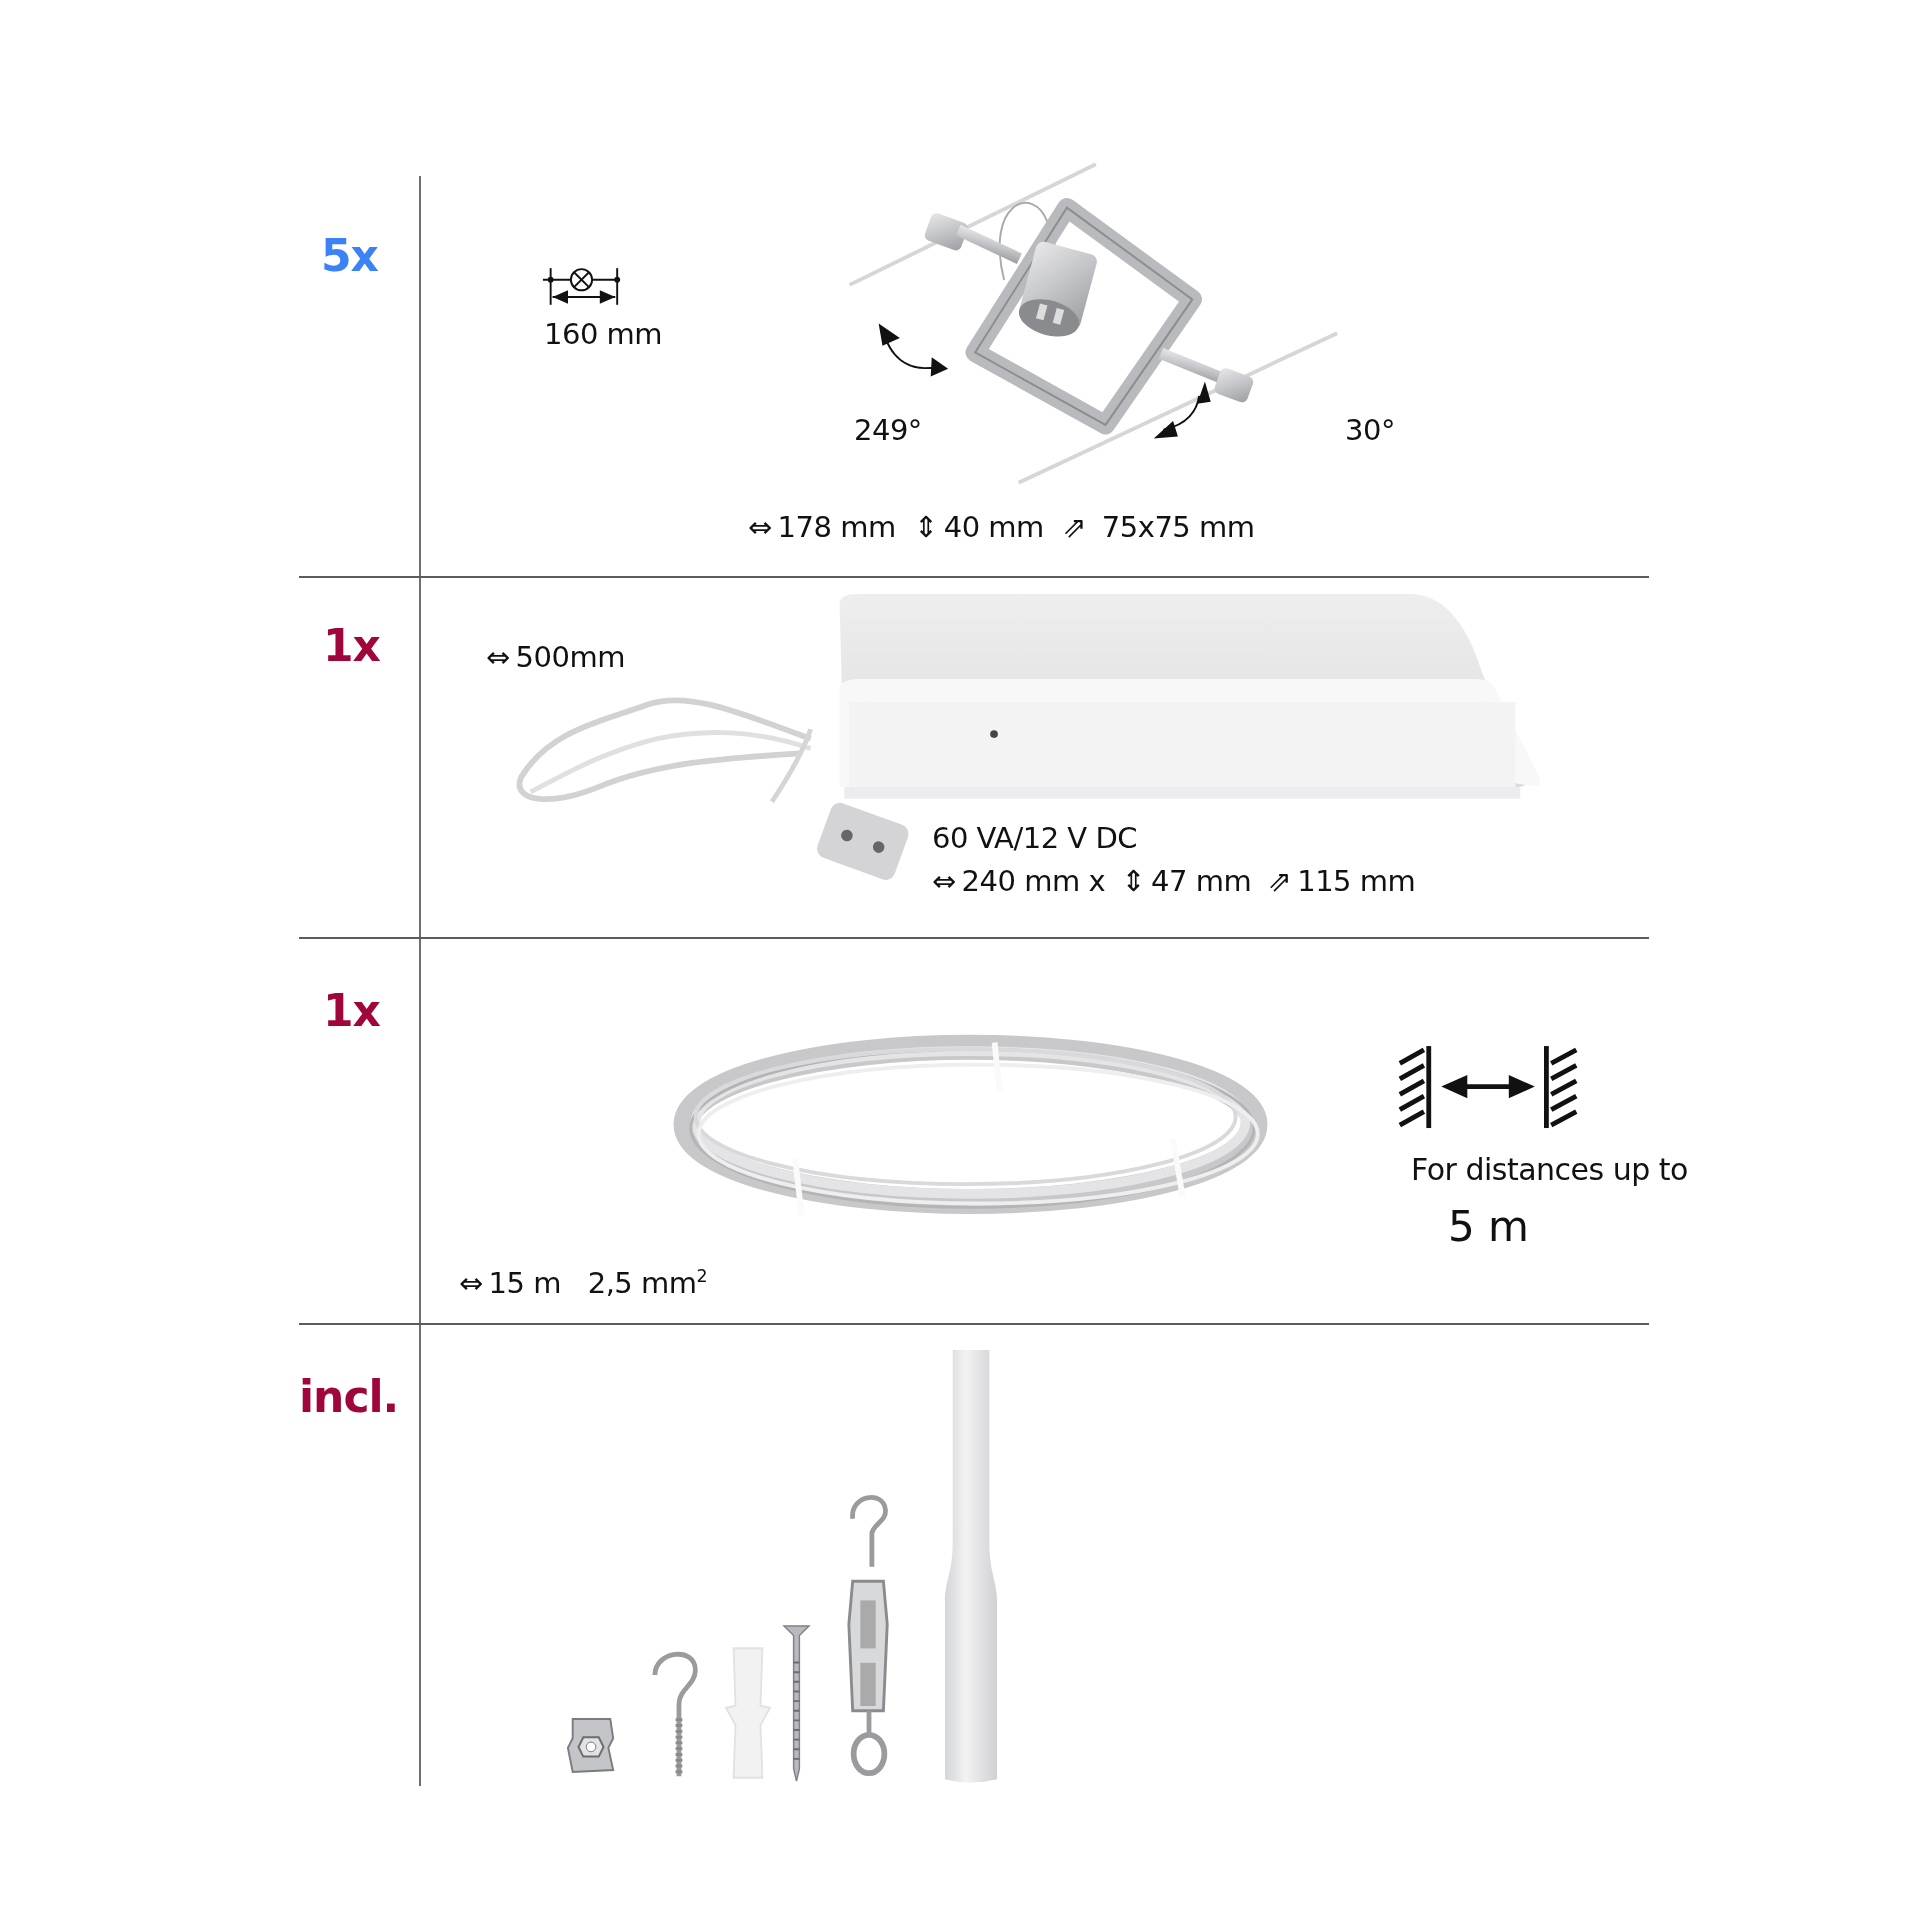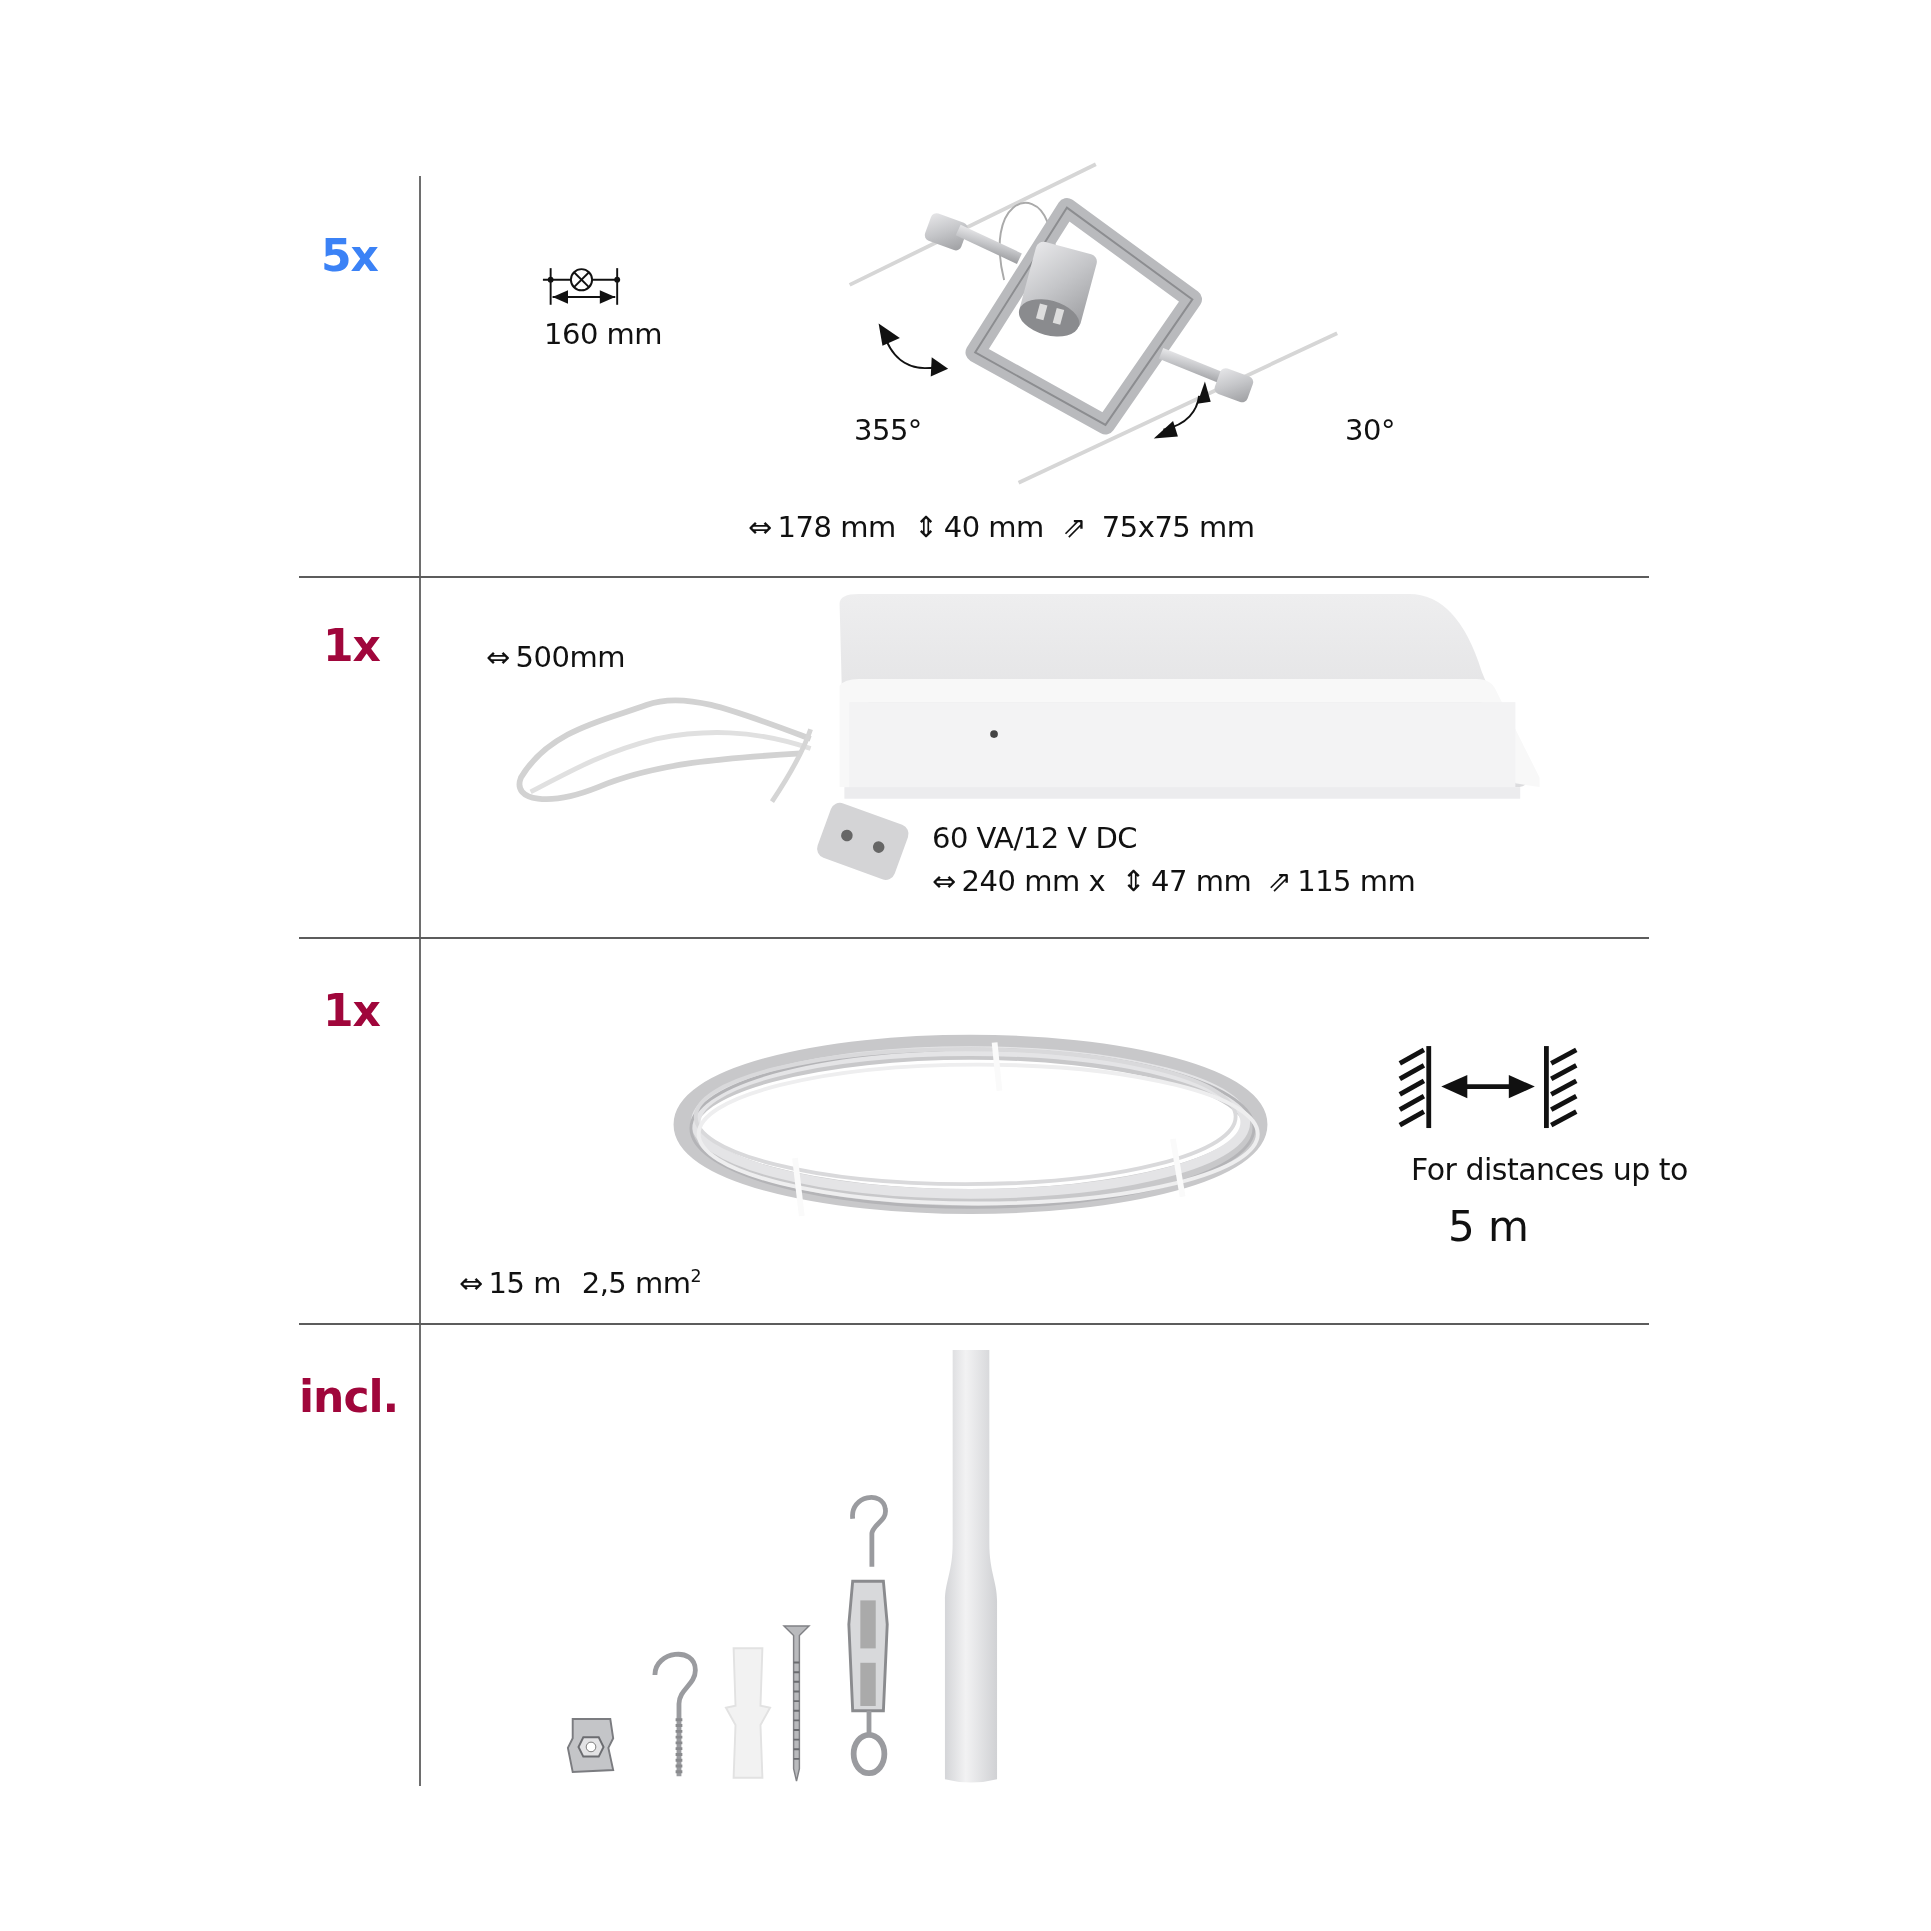--- a/index.html
+++ b/index.html
@@ -71,21 +71,21 @@
     <rect x="330" y="205" width="80" height="12" fill="url(#metal)" transform="rotate(22 370 210)"></rect>
     <rect x="390" y="215" width="36" height="28" rx="6" fill="url(#metal)" transform="rotate(20 408 229)"></rect>
 
     <path d="M45,175 C55,205 75,215 100,210" fill="none" stroke="#111" stroke-width="2"></path>
     <polygon points="40,165 62,180 44,188" fill="#111"></polygon>
     <polygon points="95,200 112,212 94,220" fill="#111"></polygon>
     <path d="M335,275 C360,270 370,255 372,240" fill="none" stroke="#111" stroke-width="2"></path>
     <polygon points="325,284 345,266 350,282" fill="#111"></polygon>
     <polygon points="378,225 370,248 384,246" fill="#111"></polygon>
   </svg>
-  <div class="spec" style="left:854px; top:413px">355°</div>
+  <div class="spec" style="left:854px; top:413px">249°</div>
   <div class="spec" style="left:1345px; top:413px">30°</div>
 
   <div class="spec" style="left:748px; top:510px">
     <span class="g">⇔</span><span>178 mm</span>
     <span class="g" style="margin-left:9.7px">⇕</span><span>40 mm</span>
     <span class="g" style="margin-left:9.7px">⇗</span><span style="margin-left:10px">75x75 mm</span>
   </div>
 </div>
 
 <div>
@@ -161,21 +161,21 @@
       <line x1="65" y1="42" x2="130" y2="42"></line>
     </g>
     <polygon points="48,42 75,30 75,54" fill="#111"></polygon>
     <polygon points="145,42 118,30 118,54" fill="#111"></polygon>
   </svg>
   <div class="spec" style="left:1411px; top:1152px; font-size:30px">For distances up to</div>
   <div class="big" style="left:1448px; top:1202px">5 m</div>
 
   <div class="spec" style="left:459px; top:1266px">
     <span class="g">⇔</span><span>15 m</span>
-    <span style="margin-left:12px">2,5 mm</span><sup style="font-size:17.4px">2</sup>
+    <span style="margin-left:18px">2,5 mm</span><sup style="font-size:17.4px">2</sup>
   </div>
 </div>
 
 <div>
   <div class="qty" style="left:299px; top:1371px; color:#a0063b">incl.</div>
 
   <svg style="left:565px; top:1714px" width="53" height="63" viewBox="0 0 55 65">
     <path d="M8,5 L47,5 L50,25 L45,35 L50,58 L8,60 L3,35 L8,25 Z" fill="#c4c5c8" stroke="#7b7c80" stroke-width="2"></path>
     <polygon points="19,24 35,24 40,34 35,44 19,44 14,34" fill="#e2e2e4" stroke="#6b6c70" stroke-width="2"></polygon>
     <circle cx="27" cy="34" r="5" fill="#fff" stroke="#777"></circle>

